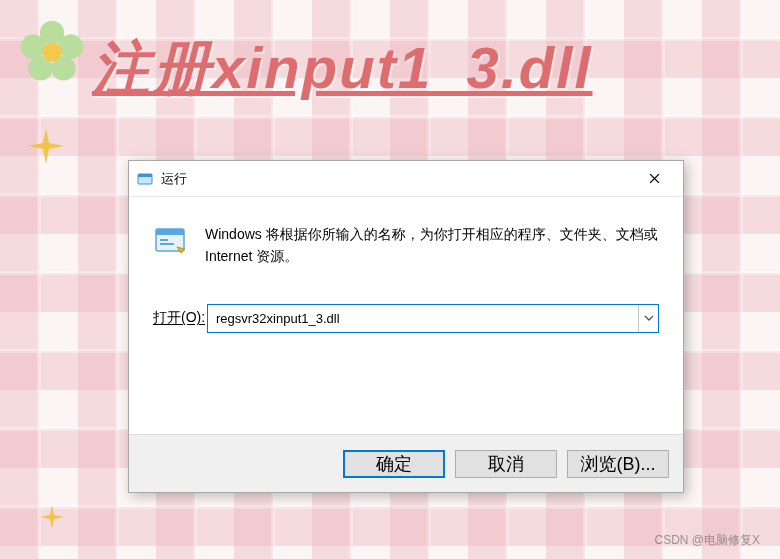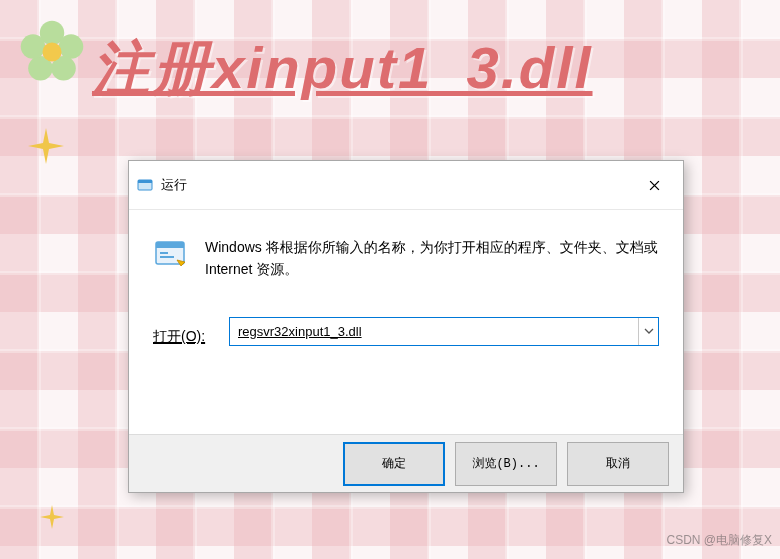--- a/index.html
+++ b/index.html
@@ -69,21 +69,21 @@
       position: absolute;
       top: 160px;
       left: 128px;
       width: 556px;
       height: 333px;
       background: #ffffff;
       border: 1px solid #a8a8a8;
       box-shadow: 3px 3px 12px rgba(0,0,0,0.25);
     }
     .titlebar {
-      height: 49px;
+      height: 36px;
       display: flex;
       align-items: center;
       padding: 0 8px;
       border-bottom: 1px solid #e8e8e8;
     }
     .titlebar-icon {
       width: 16px;
       height: 16px;
       margin-right: 8px;
       display: flex;
@@ -117,24 +117,23 @@
       height: 36px;
       flex-shrink: 0;
     }
     .desc-text {
       font-size: 14px;
       color: #000;
       line-height: 1.6;
     }
     .input-row {
       display: flex;
-      align-items: flex-end;
-      gap: 22px;
+      align-items: center;
+      gap: 0;
       margin-top: 36px;
-      text-decoration: underline;
     }
     .input-label {
       font-size: 14px;
       color: #000;
       text-decoration: underline;
       text-decoration-color: #000;
       text-underline-offset: 2px;
       width: 54px;
     }
     .open-input-wrap {
@@ -170,36 +169,36 @@
       background: #f0f0f0;
       border-top: 1px solid #dcdcdc;
       display: flex;
       align-items: center;
       justify-content: flex-end;
       gap: 10px;
       padding: 0 14px;
     }
     .btn {
       min-width: 102px;
-      height: 44px;
+      height: 28px;
       background: #e1e1e1;
       border: 1px solid #adadad;
-      font-size: 12px;
-      font-family: Liberation Mono, monospace;
+      font-size: 18px;
+      font-family: Liberation Sans, sans-serif;
       cursor: pointer;
       display: flex;
       align-items: center;
       justify-content: center;
     }
     .btn-primary {
       border: 2px solid #0078d7;
     }
     .watermark {
       position: absolute;
-      right: 8px;
+      right: 20px;
       bottom: 10px;
       font-size: 12px;
       color: rgba(80,80,80,0.55);
     }
     .sparkle2 {
       position: absolute;
       left: 40px;
       bottom: 30px;
       width: 24px;
       height: 24px;
@@ -276,18 +275,18 @@
           <svg viewBox="0 0 10 6" width="10" height="6">
               <path d="M1 1 L5 5 L9 1" stroke="#555" stroke-width="1.3" fill="none"></path>
             </svg>
         </div>
       </div>
     </div>
   </div>
 
   <div class="button-row">
     <button class="btn btn-primary">确定</button>
+    <button class="btn">取消</button>
     <button class="btn">浏览(B)...</button>
-    <button class="btn">取消</button>
   </div>
 </div>
 
 <div class="watermark">CSDN @电脑修复X</div>
 
 </body></html>

